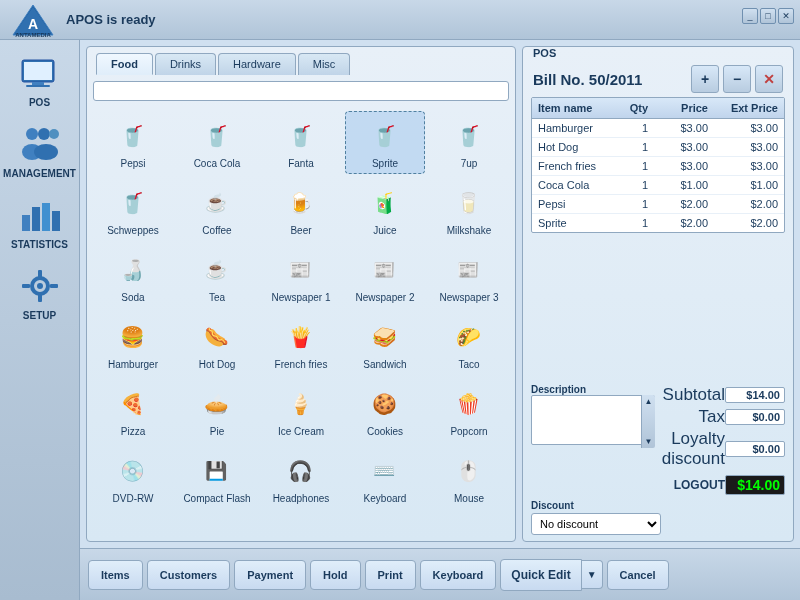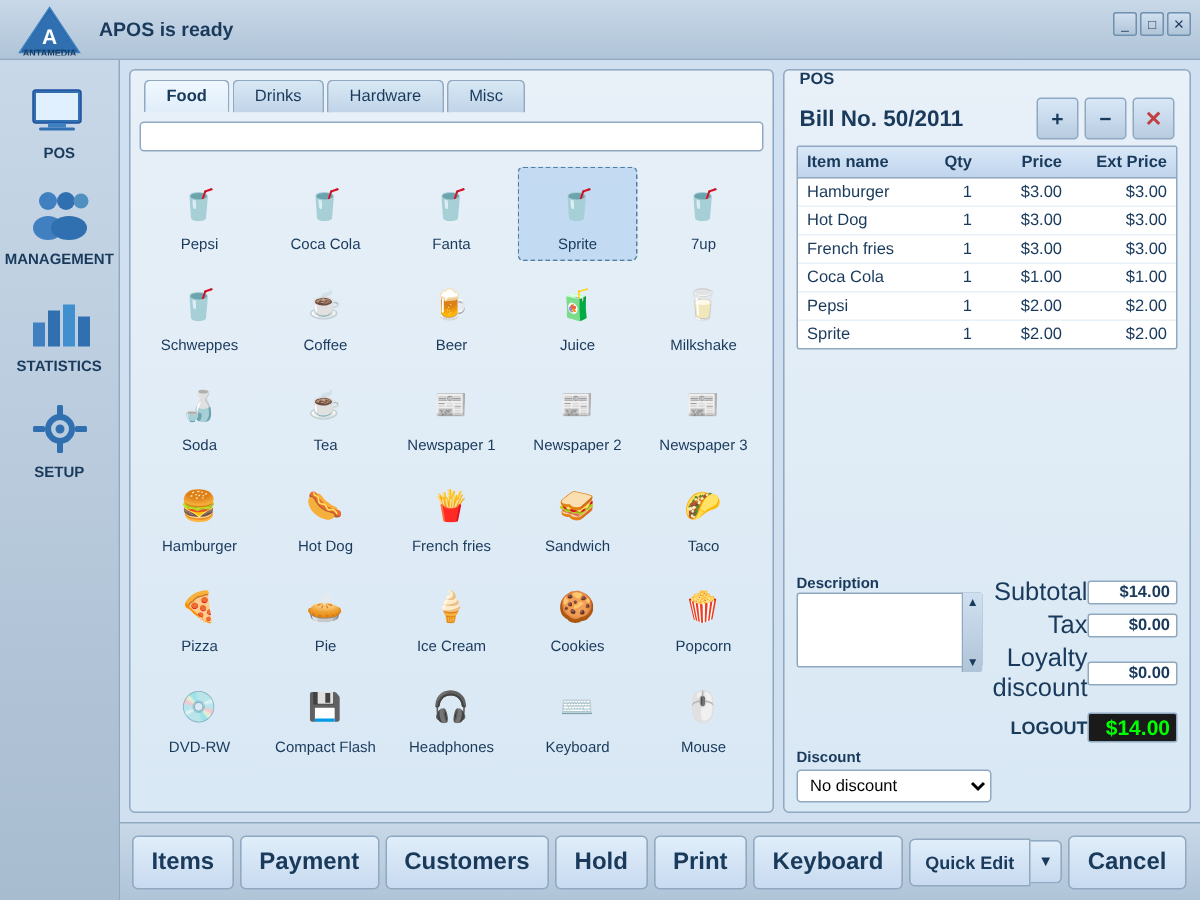--- a/index.html
+++ b/index.html
@@ -363,21 +363,21 @@
       align-items: center;
       padding: 6px 8px;
       gap: 4px;
     }
     .toolbar-btn {
       padding: 8px 12px;
       background: linear-gradient(to bottom, #e0eefa, #c8daf0);
       border: 1px solid #90a8c0;
       border-radius: 4px;
       cursor: pointer;
-      font-size: 16px;
+      font-size: 11px;
       font-weight: bold;
       color: #1a3a5c;
       white-space: nowrap;
     }
     .toolbar-btn.pay-bill {
       background: linear-gradient(to bottom, #4080c0, #2060a0);
       color: white;
       border-color: #205080;
     }
     .quick-edit-group {
@@ -824,22 +824,22 @@
                 <option>20%</option>
               </select>
             </div>
           </div>
         </div>
       </div>
     </div>
 
     <div class="bottom-toolbar">
       <button class="toolbar-btn">Items</button>
+      <button class="toolbar-btn">Customers</button>
       <button class="toolbar-btn">Payment</button>
-      <button class="toolbar-btn">Customers</button>
       <button class="toolbar-btn">Hold</button>
       <button class="toolbar-btn">Print</button>
       <button class="toolbar-btn">Keyboard</button>
       <div class="quick-edit-group">
         <button class="quick-edit-btn">Quick Edit</button>
         <button class="quick-edit-arrow">▼</button>
       </div>
       <button class="toolbar-btn">Cancel</button>
     </div>
 

